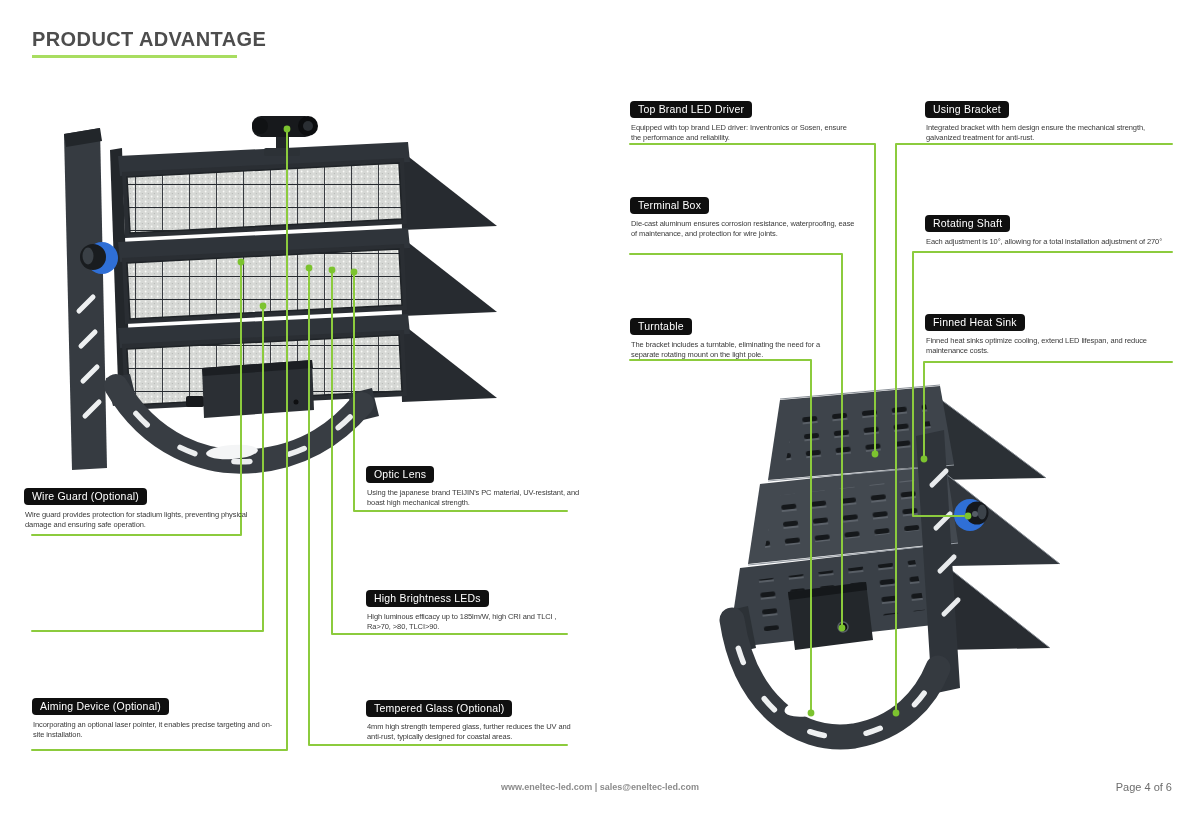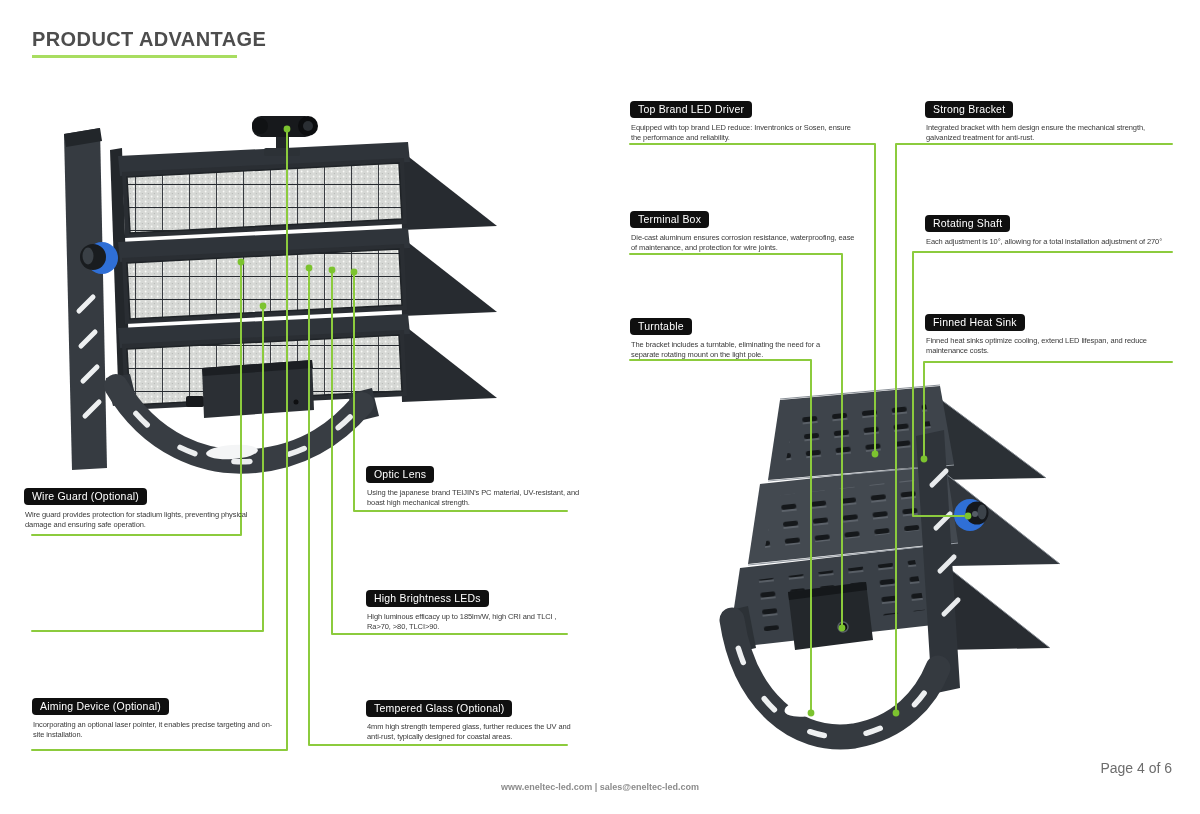--- a/index.html
+++ b/index.html
@@ -10,21 +10,21 @@
               color:#4d4d4d;letter-spacing:.4px;z-index:2;}
   .title-underline{position:absolute;left:32px;top:55px;width:205px;height:3px;
                    background:#a8dd60;z-index:2;}
   .callout{position:absolute;z-index:2;}
   .tag{display:inline-block;background:#0f0f0f;color:#ffffff;font-size:10.5px;
        padding:2px 8px 3px 8px;border-radius:4px;letter-spacing:.2px;white-space:nowrap;}
   .desc{margin:5px 0 0 1px;font-size:7.5px;line-height:1.33;color:#3a3a3a;letter-spacing:-.1px;}
   .nowrap .desc{white-space:nowrap;}
   .footer-contact{position:absolute;left:0;right:0;top:782px;text-align:center;
                   font-size:9px;color:#8c8c8c;z-index:2;font-weight:bold;}
-  .footer-page{position:absolute;right:28px;top:760px;font-size:14px;color:#6d6d6d;z-index:2;}
+  .footer-page{position:absolute;right:28px;top:781px;font-size:11px;color:#6d6d6d;z-index:2;}
 </style>
 </head>
 <body>
 
 <div id="canvas">
 
   <div class="page-title">PRODUCT ADVANTAGE</div>
   <div class="title-underline"></div>
 
   <svg id="overlay" width="1200" height="814" viewBox="0 0 1200 814">
@@ -200,33 +200,33 @@
     <span class="tag">High Brightness LEDs</span>
     <p class="desc">High luminous efficacy up to 185lm/W, high CRI and TLCI , Ra&gt;70, &gt;80, TLCI&gt;90.</p>
   </div>
   <div class="callout" style="left:366px;top:698px;width:215px">
     <span class="tag">Tempered Glass (Optional)</span>
     <p class="desc">4mm high strength tempered glass, further reduces the UV and anti-rust, typically designed for coastal areas.</p>
   </div>
 
   <div class="callout" style="left:630px;top:99px;width:225px">
     <span class="tag">Top Brand LED Driver</span>
-    <p class="desc">Equipped with top brand LED reduce: Inventronics or Sosen, ensure the performance and reliability.</p>
-  </div>
-  <div class="callout" style="left:630px;top:209px;width:230px">
+    <p class="desc">Equipped with top brand LED driver: Inventronics or Sosen, ensure the performance and reliability.</p>
+  </div>
+  <div class="callout" style="left:630px;top:195px;width:230px">
     <span class="tag">Terminal Box</span>
     <p class="desc">Die-cast aluminum ensures corrosion resistance, waterproofing, ease of maintenance, and protection for wire joints.</p>
   </div>
   <div class="callout" style="left:630px;top:316px;width:200px">
     <span class="tag">Turntable</span>
     <p class="desc">The bracket includes a turntable, eliminating the need for a separate rotating mount on the light pole.</p>
   </div>
 
   <div class="callout" style="left:925px;top:99px;width:225px">
-    <span class="tag">Strong Bracket</span>
+    <span class="tag">Using Bracket</span>
     <p class="desc">Integrated bracket with hem design ensure the mechanical strength, galvanized treatment for anti-rust.</p>
   </div>
   <div class="callout nowrap" style="left:925px;top:213px;width:270px">
     <span class="tag">Rotating Shaft</span>
     <p class="desc">Each adjustment is 10°, allowing for a total installation adjustment of 270°</p>
   </div>
   <div class="callout" style="left:925px;top:312px;width:245px">
     <span class="tag">Finned Heat Sink</span>
     <p class="desc">Finned heat sinks optimize cooling, extend LED lifespan, and reduce maintenance costs.</p>
   </div>

